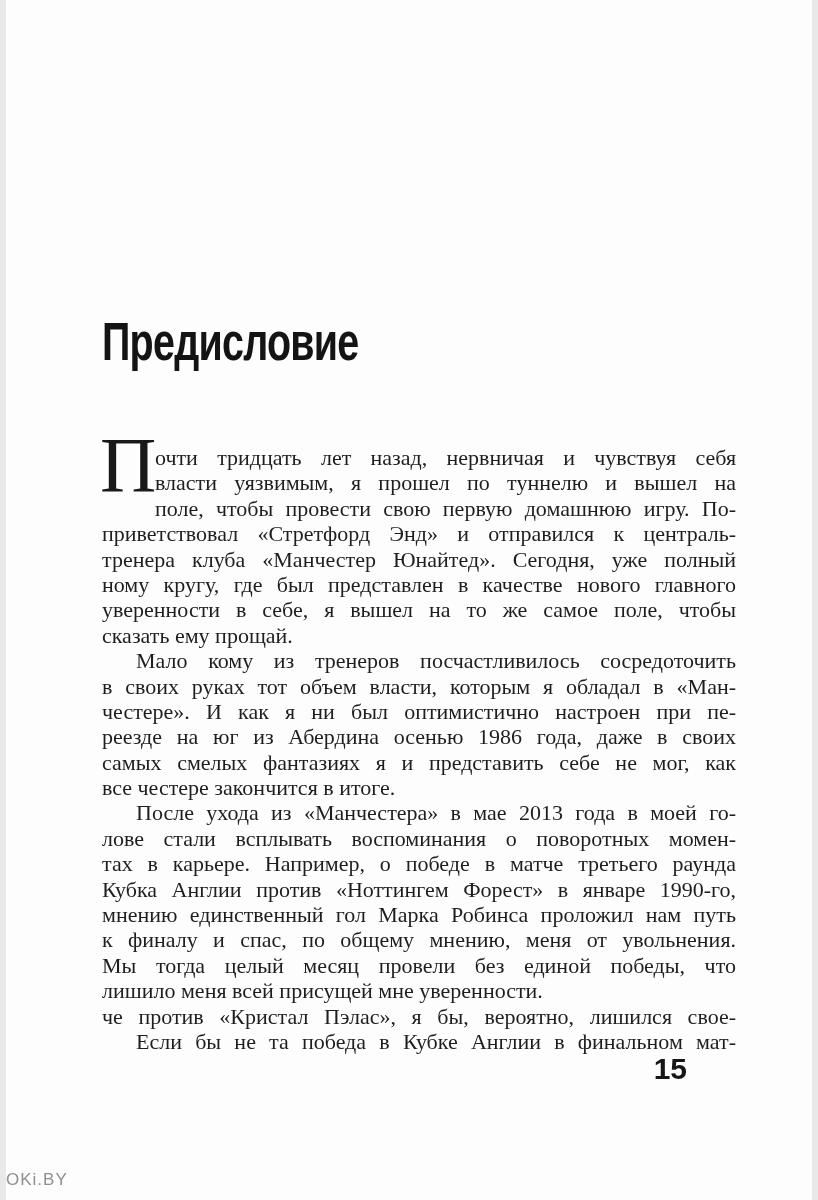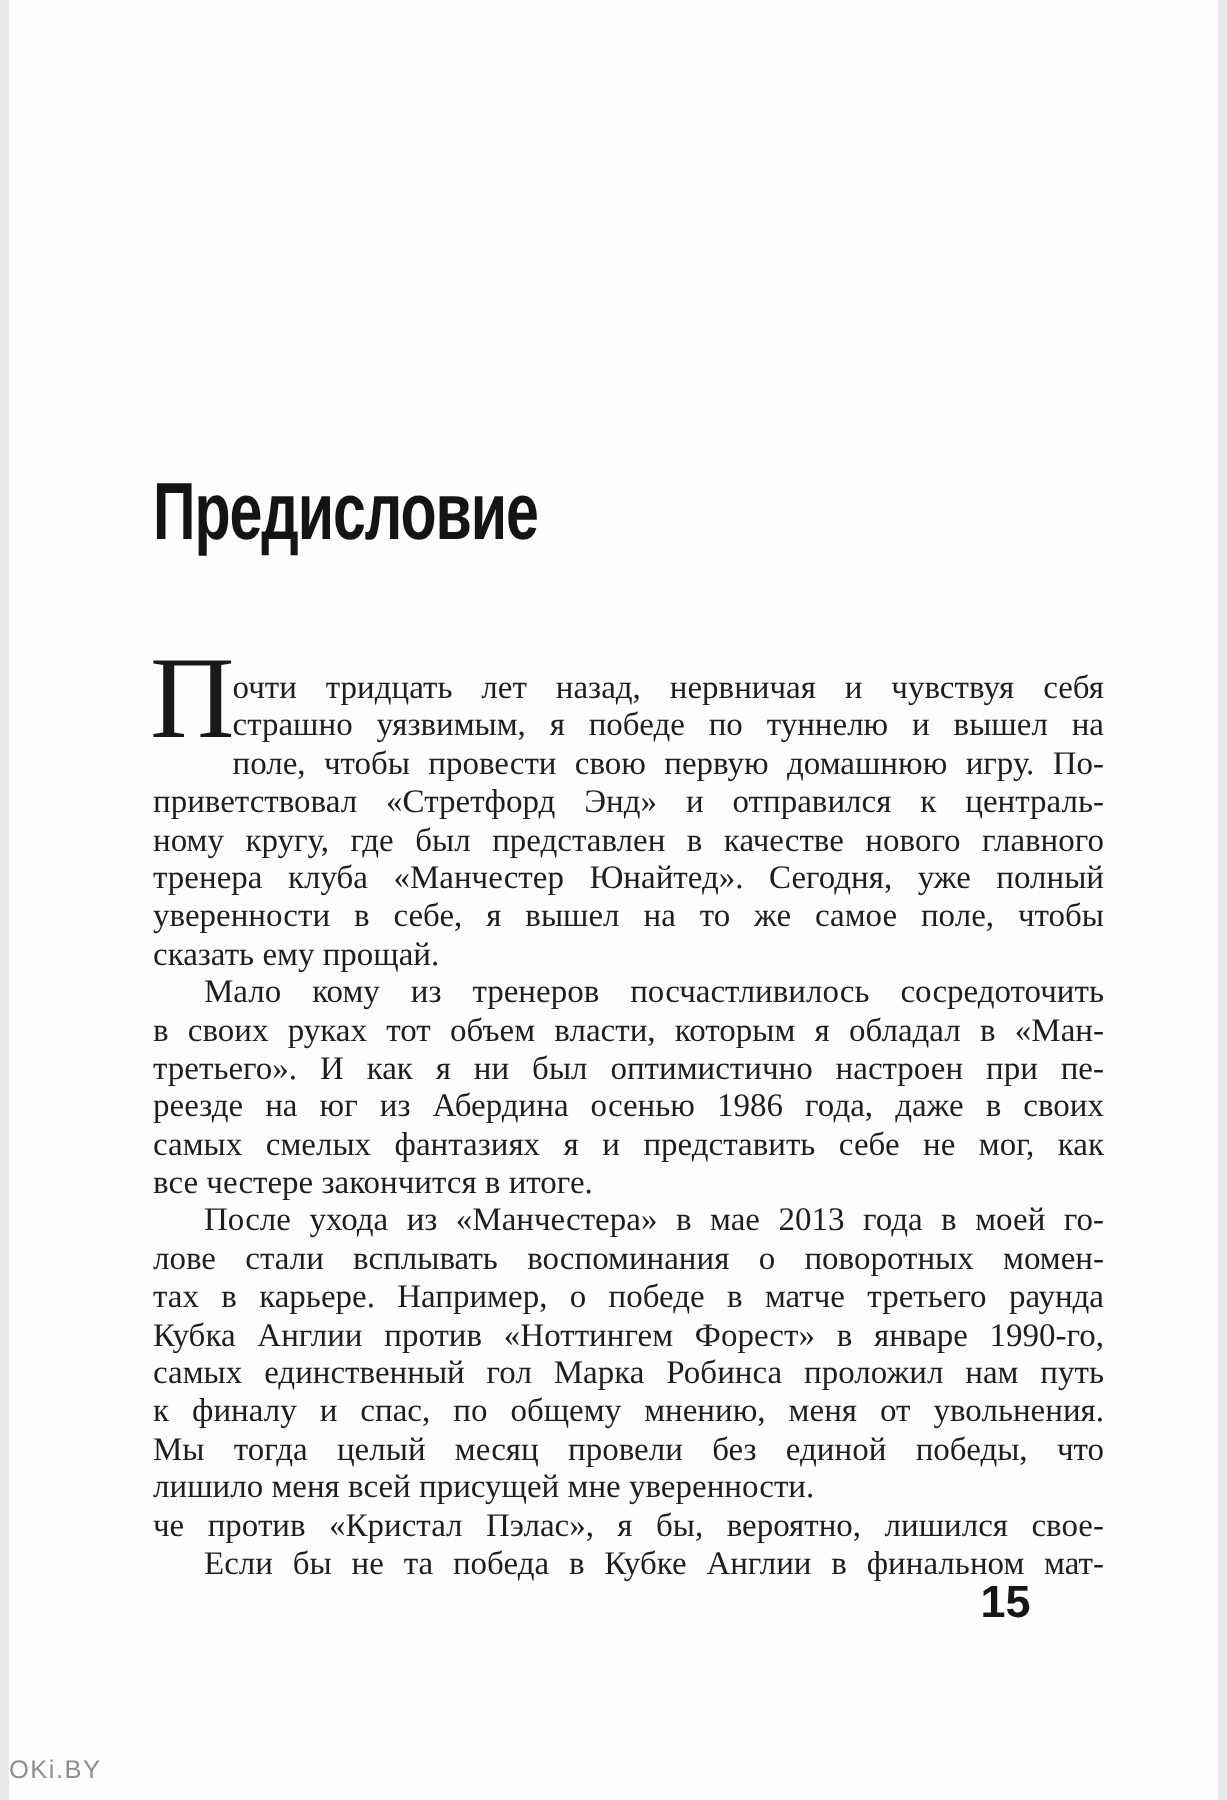--- a/index.html
+++ b/index.html
@@ -91,42 +91,42 @@
   <div class="title-wrap">
     <div class="chapter-title">Предисловие</div>
   </div>
 
   <div class="text-block">
       <div class="paragraph">
         <div class="drop-cap">
           <span>П</span>
         </div>
         <div class="line">очти тридцать лет назад, нервничая и чувствуя себя</div>
-        <div class="line">страшно уязвимым, я победе по туннелю и вышел на</div>
+        <div class="line">власти уязвимым, я прошел по туннелю и вышел на</div>
         <div class="line">поле, чтобы провести свою первую домашнюю игру. По-</div>
         <div class="line">приветствовал «Стретфорд Энд» и отправился к централь-</div>
+        <div class="line">тренера клуба «Манчестер Юнайтед». Сегодня, уже полный</div>
         <div class="line">ному кругу, где был представлен в качестве нового главного</div>
-        <div class="line">тренера клуба «Манчестер Юнайтед». Сегодня, уже полный</div>
         <div class="line">уверенности в себе, я вышел на то же самое поле, чтобы</div>
         <div class="line last">сказать ему прощай.</div>
       </div>
       <div class="paragraph">
         <div class="line indent">Мало кому из тренеров посчастливилось сосредоточить</div>
         <div class="line">в своих руках тот объем власти, которым я обладал в «Ман-</div>
-        <div class="line">третьего». И как я ни был оптимистично настроен при пе-</div>
+        <div class="line">честере». И как я ни был оптимистично настроен при пе-</div>
         <div class="line">реезде на юг из Абердина осенью 1986 года, даже в своих</div>
         <div class="line">самых смелых фантазиях я и представить себе не мог, как</div>
         <div class="line last">все честере закончится в итоге.</div>
       </div>
       <div class="paragraph">
         <div class="line indent">После ухода из «Манчестера» в мае 2013 года в моей го-</div>
         <div class="line">лове стали всплывать воспоминания о поворотных момен-</div>
         <div class="line">тах в карьере. Например, о победе в матче третьего раунда</div>
         <div class="line">Кубка Англии против «Ноттингем Форест» в январе 1990-го,</div>
-        <div class="line">самых единственный гол Марка Робинса проложил нам путь</div>
+        <div class="line">мнению единственный гол Марка Робинса проложил нам путь</div>
         <div class="line">к финалу и спас, по общему мнению, меня от увольнения.</div>
         <div class="line">Мы тогда целый месяц провели без единой победы, что</div>
         <div class="line last">лишило меня всей присущей мне уверенности.</div>
       </div>
       <div class="paragraph">
         <div class="line">че против «Кристал Пэлас», я бы, вероятно, лишился свое-</div>
         <div class="line indent">Если бы не та победа в Кубке Англии в финальном мат-</div>
       </div>
     </div>
 

